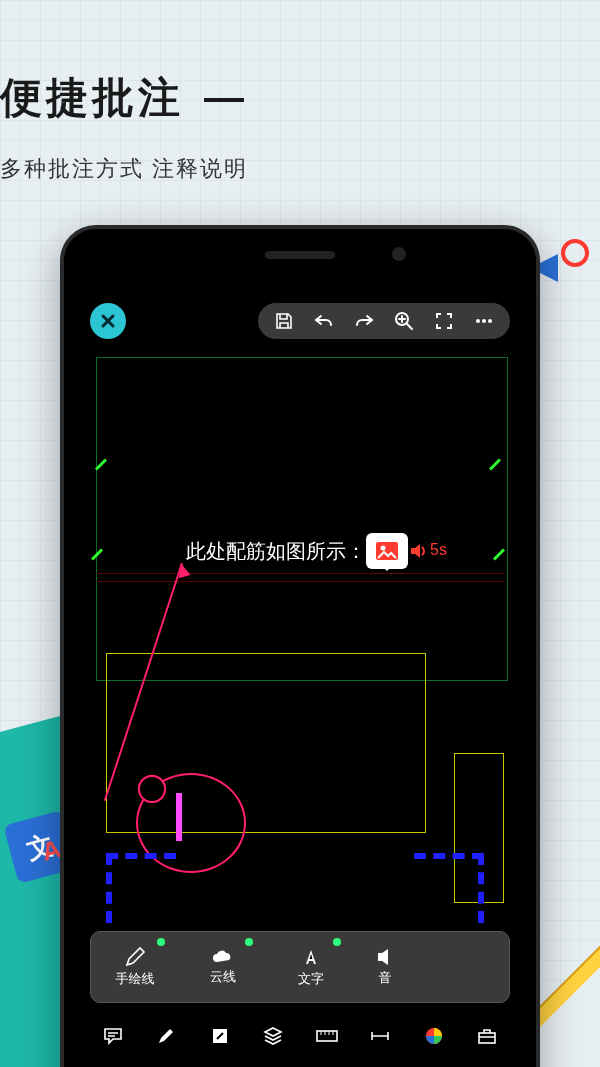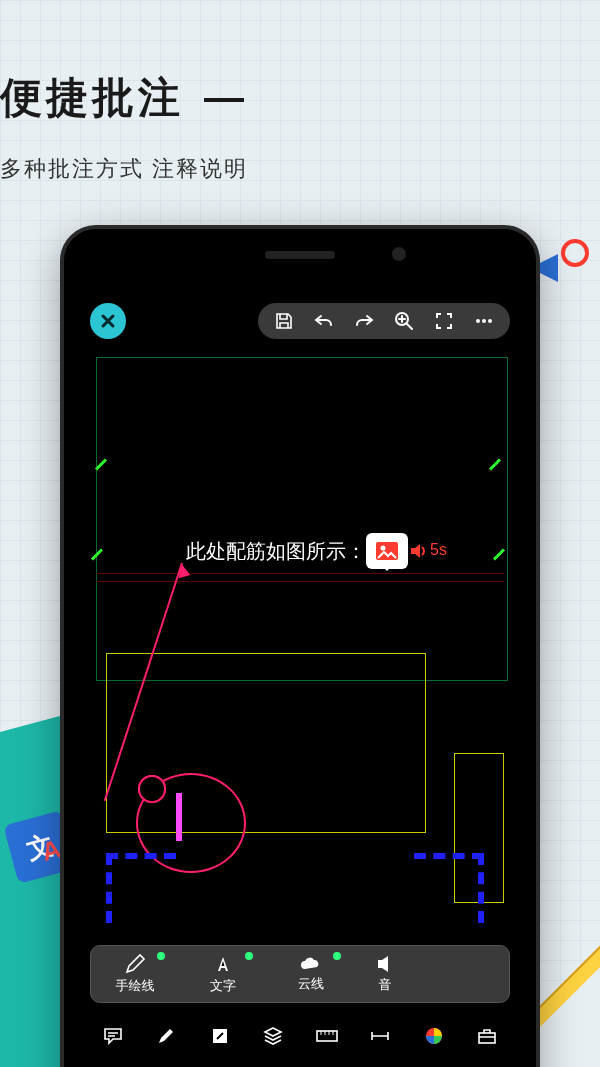--- a/index.html
+++ b/index.html
@@ -30,21 +30,21 @@
 .arrow-line{position:absolute;top:210px;left:105px;width:2px;height:250px;background:#ff1f6c;transform-origin:top;transform:rotate(18deg)}
 .arrow-head{position:absolute;top:204px;left:100px;width:0;height:0;border:6px solid transparent;border-bottom:14px solid #ff1f6c;transform:rotate(-15deg)}
 .cloud{position:absolute;top:420px;left:60px;width:110px;height:100px;border:2px solid #ff1f6c;border-radius:50%}
 .cloud::before,.cloud::after{content:"";position:absolute;border:2px solid #ff1f6c;border-radius:50%;width:24px;height:24px;background:#000}
 .mark-v{position:absolute;top:440px;left:100px;width:6px;height:48px;background:#ff4bff}
 .bl-corner{position:absolute;border:6px dashed #2020ff}
 .bl1{top:500px;left:30px;width:70px;height:70px;border-right:none;border-bottom:none}
 .bl2{top:500px;right:40px;width:70px;height:70px;border-left:none;border-bottom:none}
 .yel{position:absolute;border:1px solid #c9c900}
 .red50{position:absolute;border-top:1px solid #5a0000}
-.annot-bar{position:absolute;left:14px;right:14px;bottom:58px;height:58px;background:#3a3a3a;border:1px solid #555;border-radius:10px;display:flex;align-items:center;overflow:hidden}
+.annot-bar{position:absolute;left:14px;right:14px;bottom:58px;height:72px;background:#3a3a3a;border:1px solid #555;border-radius:10px;display:flex;align-items:center;overflow:hidden}
 .annot-item{flex:0 0 88px;height:100%;display:flex;flex-direction:column;align-items:center;justify-content:center;gap:2px;position:relative;color:#fff}
 .annot-item .dot{position:absolute;top:6px;right:14px;width:8px;height:8px;background:#2eff7e;border-radius:50%}
 .annot-item .lbl{font-size:13px}
 .bot-bar{position:absolute;left:0;right:0;bottom:0;height:50px;display:flex;align-items:center;justify-content:space-around;padding:0 10px}
 .bot-bar .bi{width:36px;height:36px;display:flex;align-items:center;justify-content:center;color:#fff}
 .deco-tri{position:absolute;right:-20px;bottom:-10px;width:150px;height:150px}
 .deco-arrow{position:absolute;right:10px;top:238px}
 .deco-badge{position:absolute;left:10px;bottom:190px;width:60px;height:60px;background:#2a6fd6;border-radius:8px;transform:rotate(-15deg);display:flex;align-items:center;justify-content:center;color:#fff;font-size:26px;font-weight:bold}
 .deco-badge span{position:absolute;color:#ff4d4d;transform:translate(10px,6px)}
 </style>
@@ -162,32 +162,32 @@
     <div class="annot-bar">
       <div class="annot-item">
         <div class="dot"></div>
         <svg width="22" height="22" viewBox="0 0 22 22">
             <path d="M3 19l2-6L16 2l4 4L9 17l-6 2z" fill="none" stroke="#fff" stroke-width="1.6"></path>
           </svg>
         <div class="lbl">手绘线</div>
       </div>
       <div class="annot-item">
         <div class="dot"></div>
+        <svg width="24" height="18" viewBox="0 0 24 18">
+            <path d="M6 14a4 4 0 010-8 5 5 0 019-1 4 4 0 013 7z" fill="#fff"></path>
+          </svg>
+        <div class="lbl">云线</div>
+      </div>
+      <div class="annot-item">
+        <div class="dot"></div>
         <svg width="22" height="22" viewBox="0 0 22 22">
             <path d="M11 4L6 18h2l1-3h4l1 3h2L11 4z" fill="#fff"></path>
             <path d="M9.5 13l1.5-5 1.5 5z" fill="#000"></path>
           </svg>
         <div class="lbl">文字</div>
-      </div>
-      <div class="annot-item">
-        <div class="dot"></div>
-        <svg width="24" height="18" viewBox="0 0 24 18">
-            <path d="M6 14a4 4 0 010-8 5 5 0 019-1 4 4 0 013 7z" fill="#fff"></path>
-          </svg>
-        <div class="lbl">云线</div>
       </div>
       <div class="annot-item" style="flex:0 0 60px">
         <svg width="18" height="20" viewBox="0 0 18 20">
             <path d="M2 6v8h4l6 4V2L6 6z" fill="#fff"></path>
           </svg>
         <div class="lbl">音</div>
       </div>
     </div>
 
     <div class="bot-bar">

